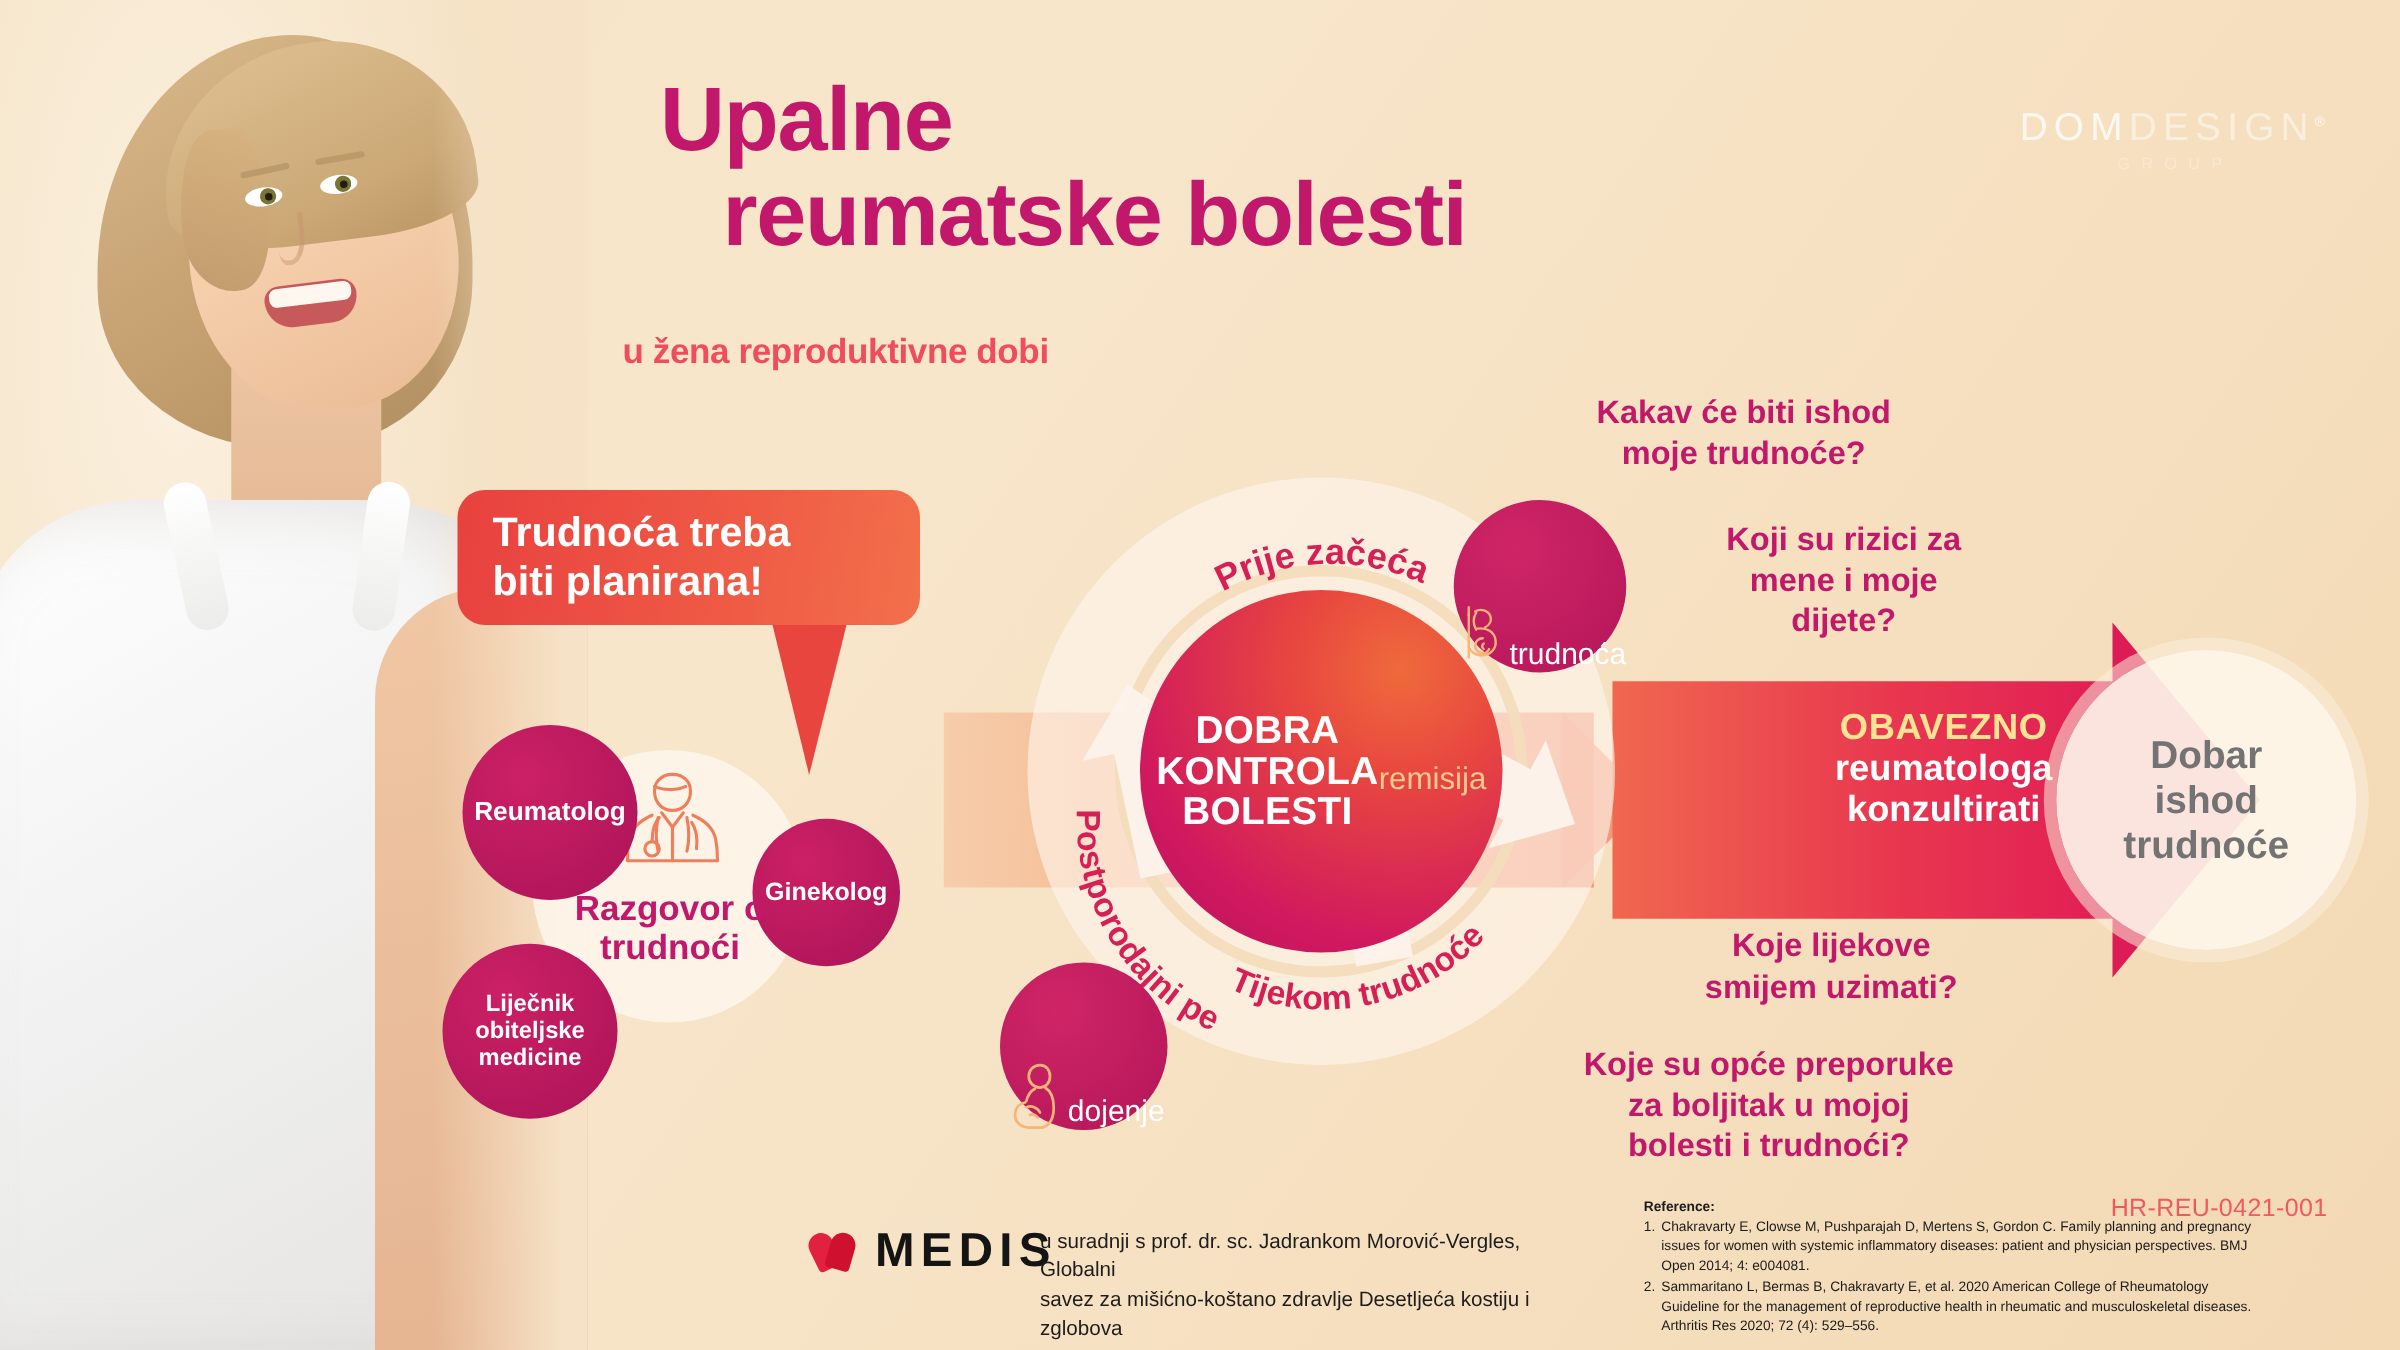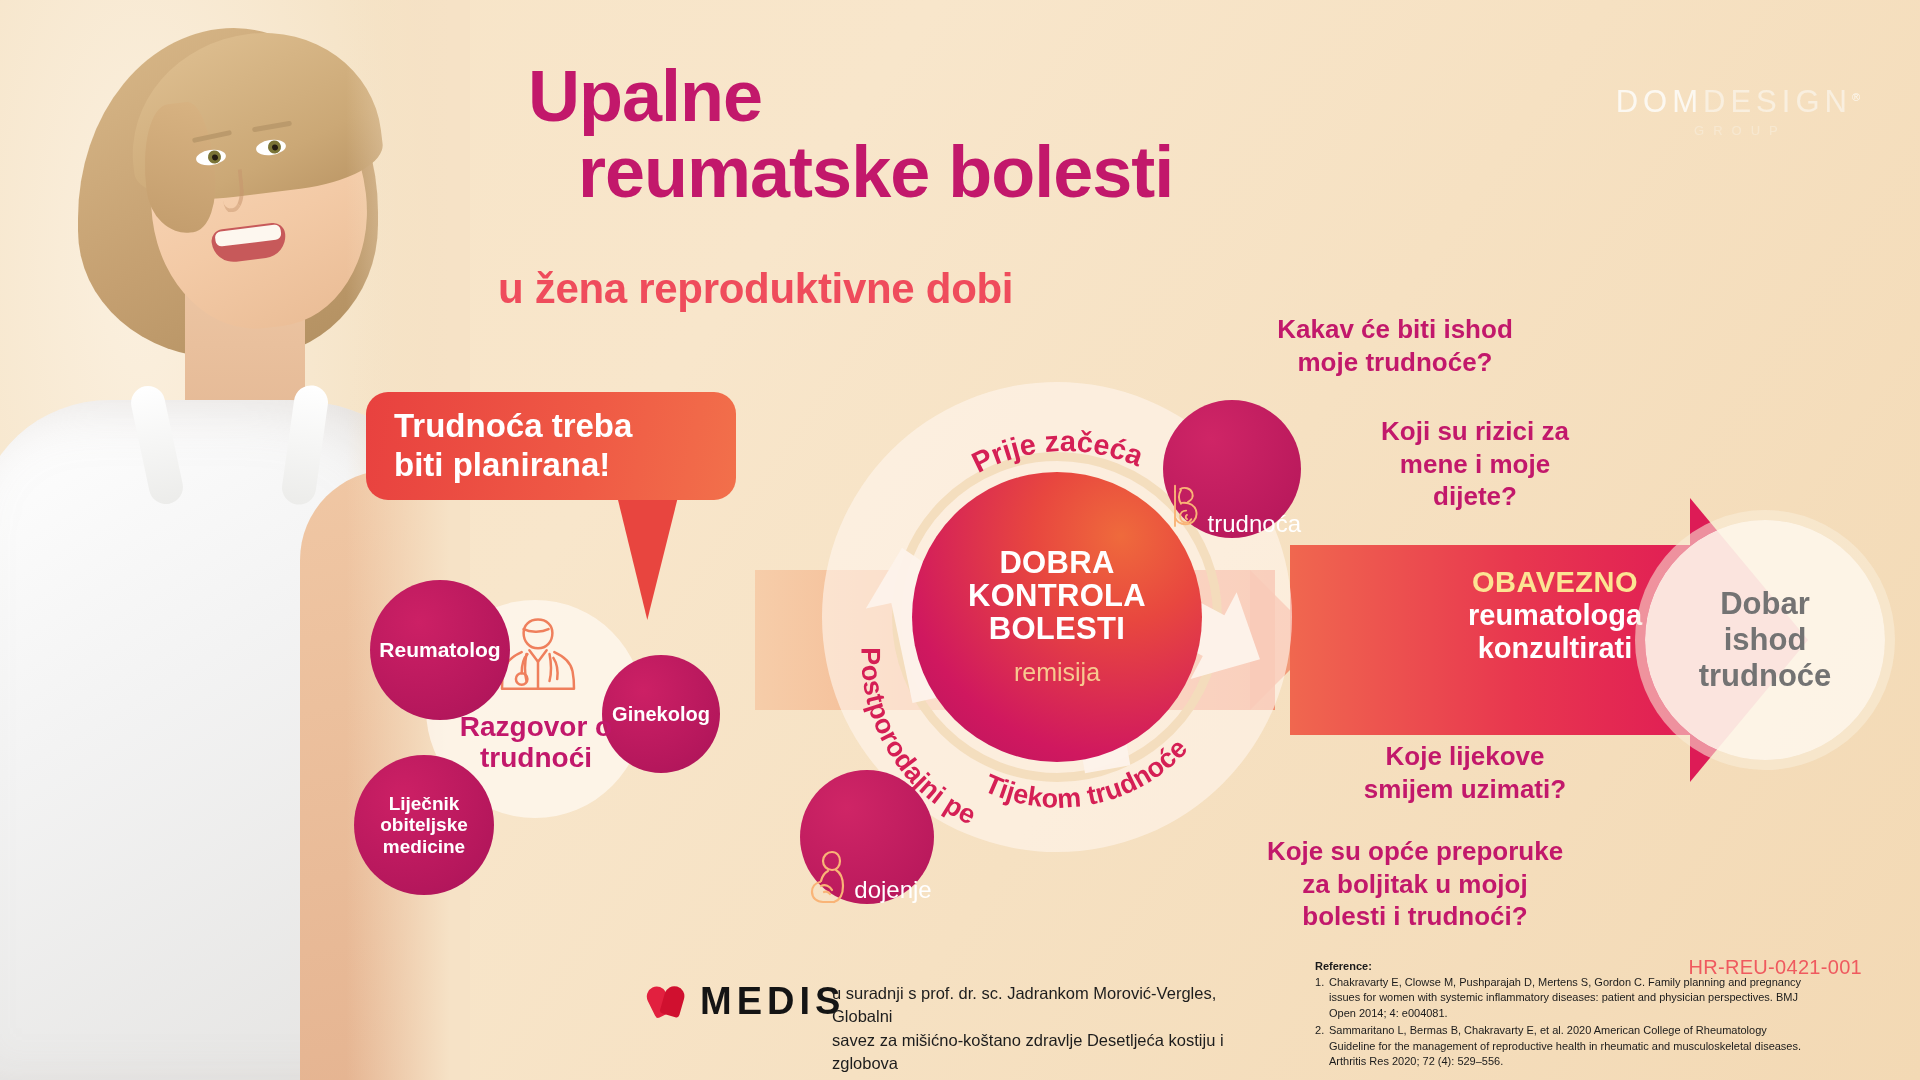--- a/index.html
+++ b/index.html
@@ -97,21 +97,21 @@
   
   .title-wrap { position:absolute; left:520px; top:62px; width:860px; }
   .title-1, .title-2 {
     font-size:72px; font-weight:700; color:#c2186b; line-height:.97;
     letter-spacing:-1px;
   }
   .title-1 { text-align:left; padding-left:8px; }
   .title-2 { text-align:left; padding-left:58px; margin-top:6px; }
   .subtitle {
     position:absolute; left:498px; top:265px; width:700px;
-    font-size:42px; font-weight:700; color:#ef4c5c; letter-spacing:-.3px;
+    font-size:28px; font-weight:700; color:#ef4c5c; letter-spacing:-.3px;
   }
 
   
   #domlogo { position:absolute; right:55px; top:84px; text-align:center; opacity:.95; }
   #domlogo .dl-main {
     font-size:31px; letter-spacing:5px; color:#fdfaf4; font-weight:400;
   }
   #domlogo .dl-main .thin { color:#faf3e7; opacity:.85; }
   #domlogo .dl-sub {
     font-size:13px; letter-spacing:9px; color:#f8ecd9; opacity:.75; margin-top:3px;
@@ -196,21 +196,21 @@
     border-radius:50%; background:rgba(255,246,238,.62);
   }
   #cycle-ring {
     position:absolute; left:92px; top:82px; width:330px; height:330px;
     border-radius:50%; border:9px solid rgba(243,220,188,.95);
   }
   #core {
     position:absolute; left:112px; top:102px; width:290px; height:290px;
     border-radius:50%;
     background:radial-gradient(circle at 72% 22%, #ef6a3c 0%, #e8473f 28%, #d0185f 72%, #b5145e 100%);
-    display:flex; flex-direction:column; align-items:center; justify-content:center;
+    display:flex; flex-direction:row; align-items:center; justify-content:center;
   }
   #core .ctitle { font-size:31px; font-weight:700; color:#fff; text-align:center; line-height:1.06; letter-spacing:.3px; }
   #core .csub { font-size:25px; color:#f7c98f; margin-top:12px; }
 
   
   .badge {
     position:absolute; border-radius:50%;
     background:radial-gradient(circle at 35% 28%,#cf2566,#bb1a5d 72%,#ad155a);
     display:flex; align-items:flex-end; justify-content:center;
   }

